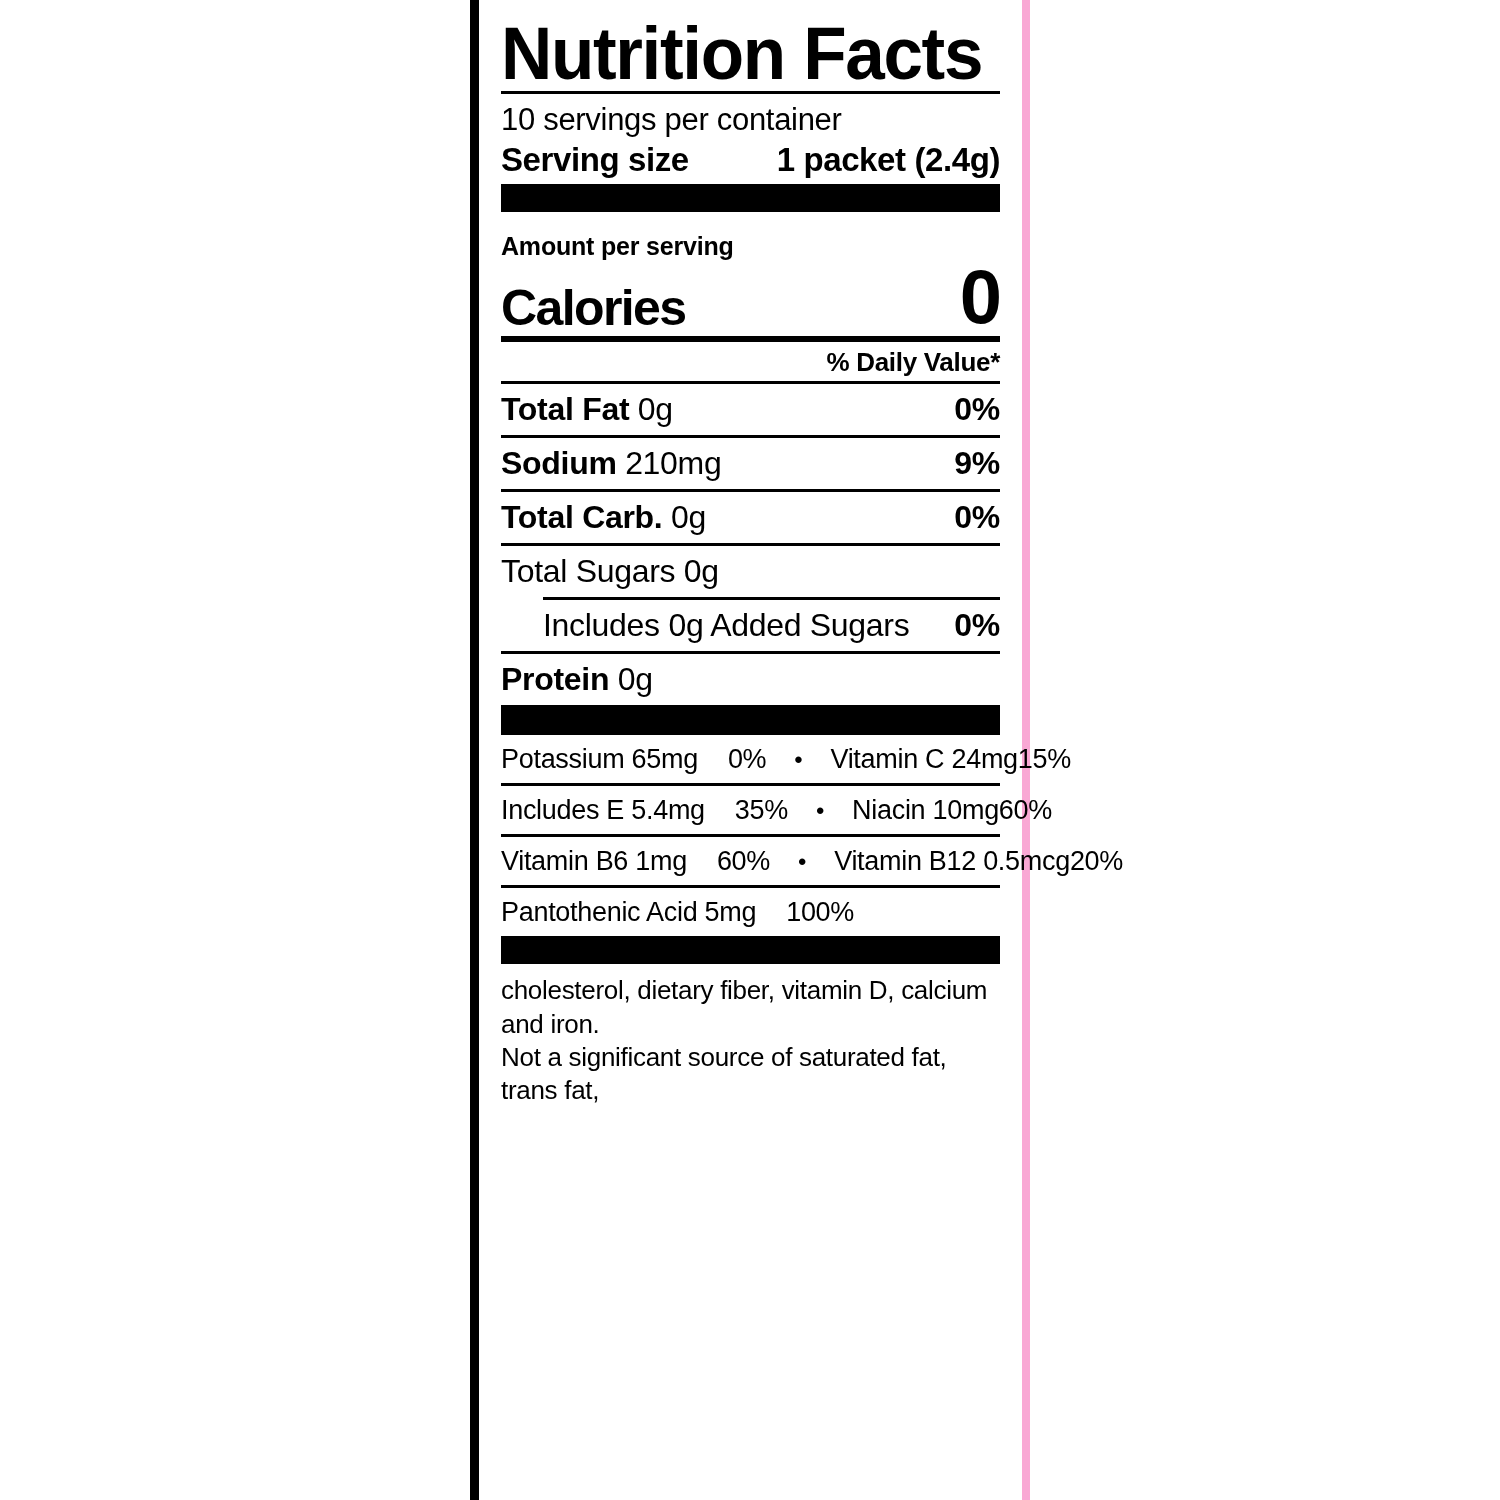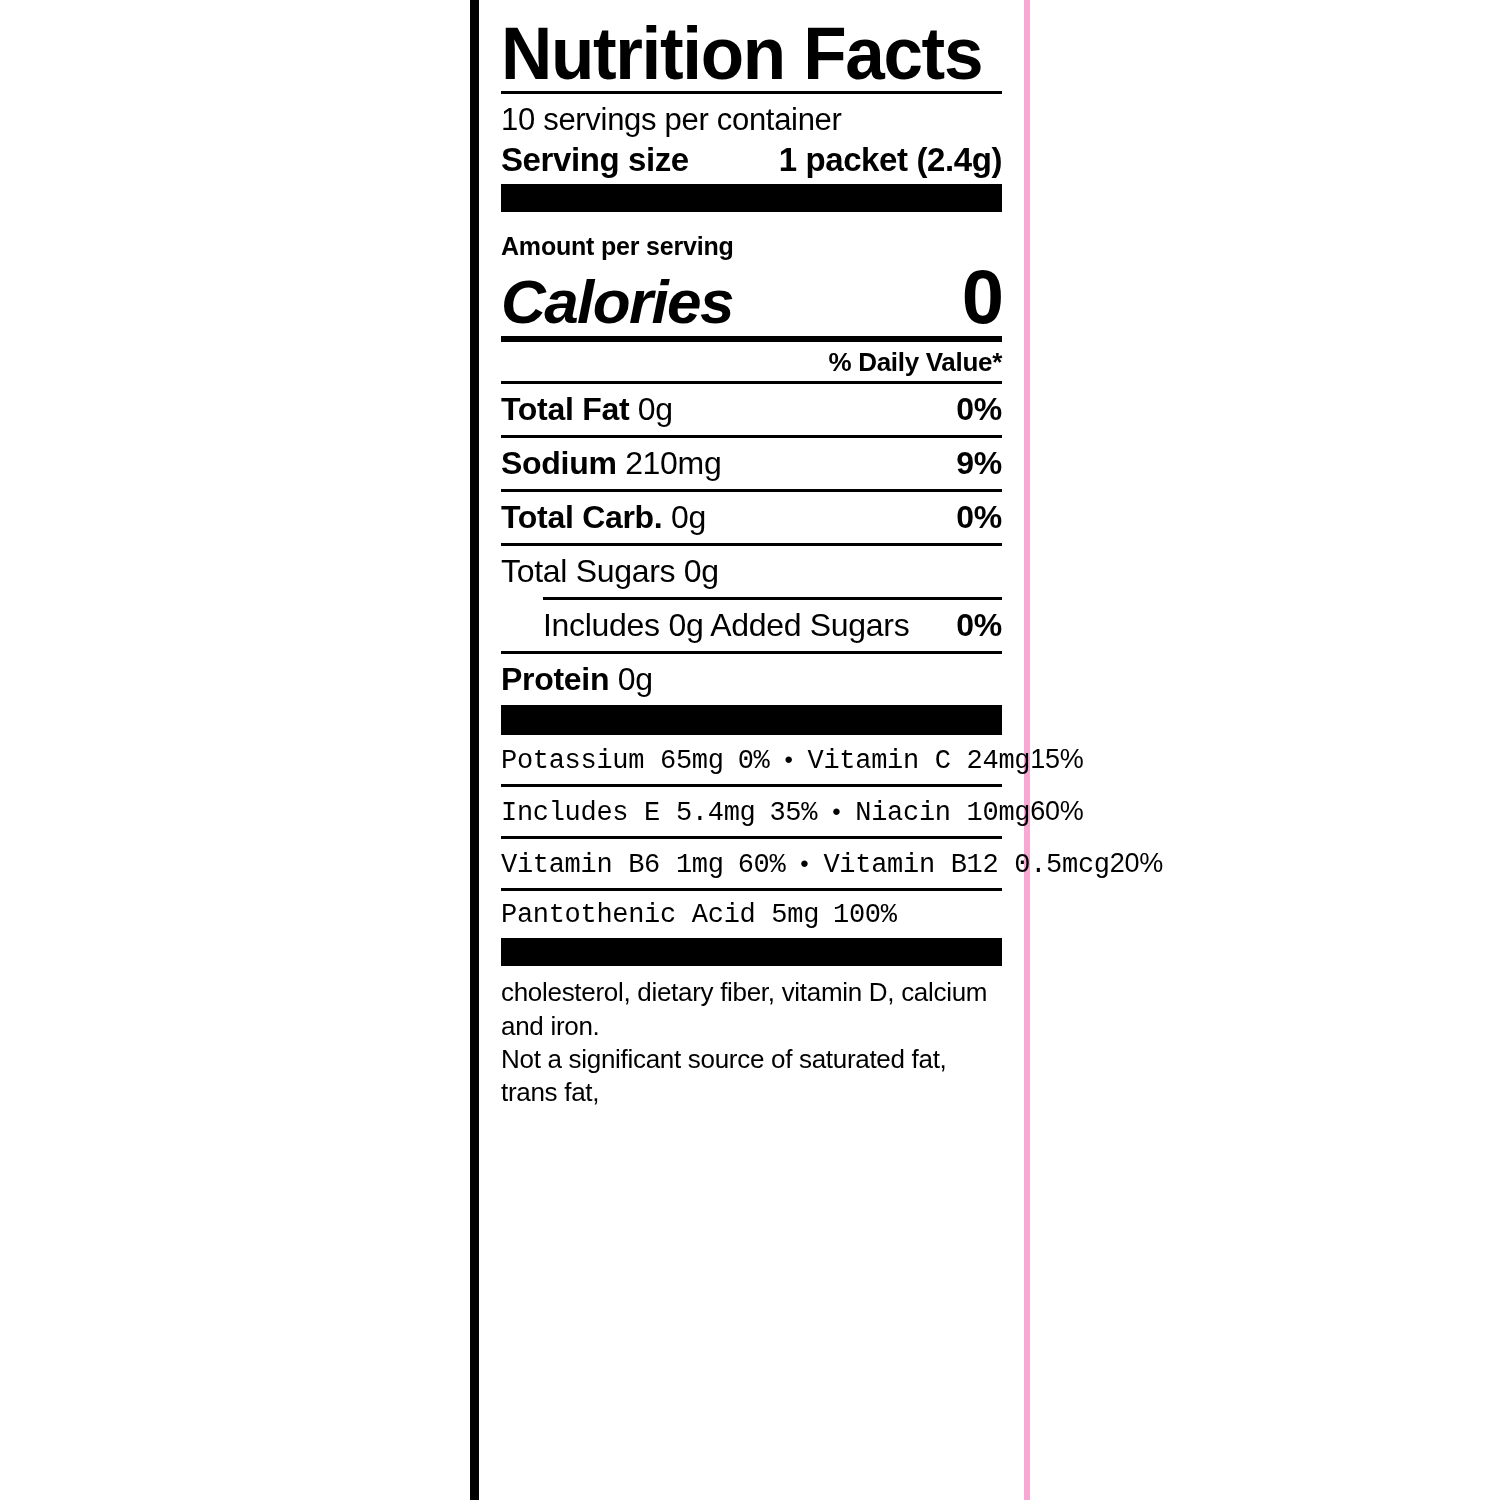--- a/index.html
+++ b/index.html
@@ -15,21 +15,21 @@
     position: relative;
   }
 
   #label-wrap {
     position: absolute;
     left: 470px;
     top: 0px;
     width: 560px;
     height: 1500px;
     border-left: 9px solid #000;
-    border-right: 6px solid #f9a8d4;
+    border-right: 8px solid #f9a8d4;
     box-sizing: border-box;
     background: #fff;
   }
 
   .inner {
     position: absolute;
     left: 22px;
     right: 22px;
     top: 0;
     bottom: 0;
@@ -78,25 +78,24 @@
     letter-spacing: -0.2px;
     padding-top: 20px;
   }
   .cal-row {
     display: flex;
     justify-content: space-between;
     align-items: flex-end;
     padding-bottom: 3px;
   }
   .cal-label {
-    font-size: 62px;
+    font-size: 50px;
     font-weight: bold;
     letter-spacing: -1.6px;
     line-height: 1.0;
-    font-style: italic;
   }
   .cal-value {
     font-size: 76px;
     font-weight: bold;
     letter-spacing: -2px;
     line-height: 0.95;
   }
 
   .dv-header {
     text-align: right;
@@ -130,21 +129,21 @@
   
   .vrow {
     display: flex;
     justify-content: space-between;
     align-items: baseline;
     font-size: 27px;
     padding: 9px 0 8px 0;
     letter-spacing: -0.3px;
     white-space: nowrap;
   }
-  .vrow .left { display: flex; align-items: baseline; gap: 0px; font-family: Liberation Mono, monospace; }
+  .vrow .left { display: flex; align-items: baseline; gap: 16px; }
   .vrow .dot { padding: 0 12px; font-size: 24px; }
   .vrow .seg { }
   .vrow .pct { }
   .vrow .g { padding-left: 14px; }
 
   .footnote {
     font-size: 26px;
     line-height: 1.28;
     letter-spacing: -0.3px;
     padding-top: 10px;

